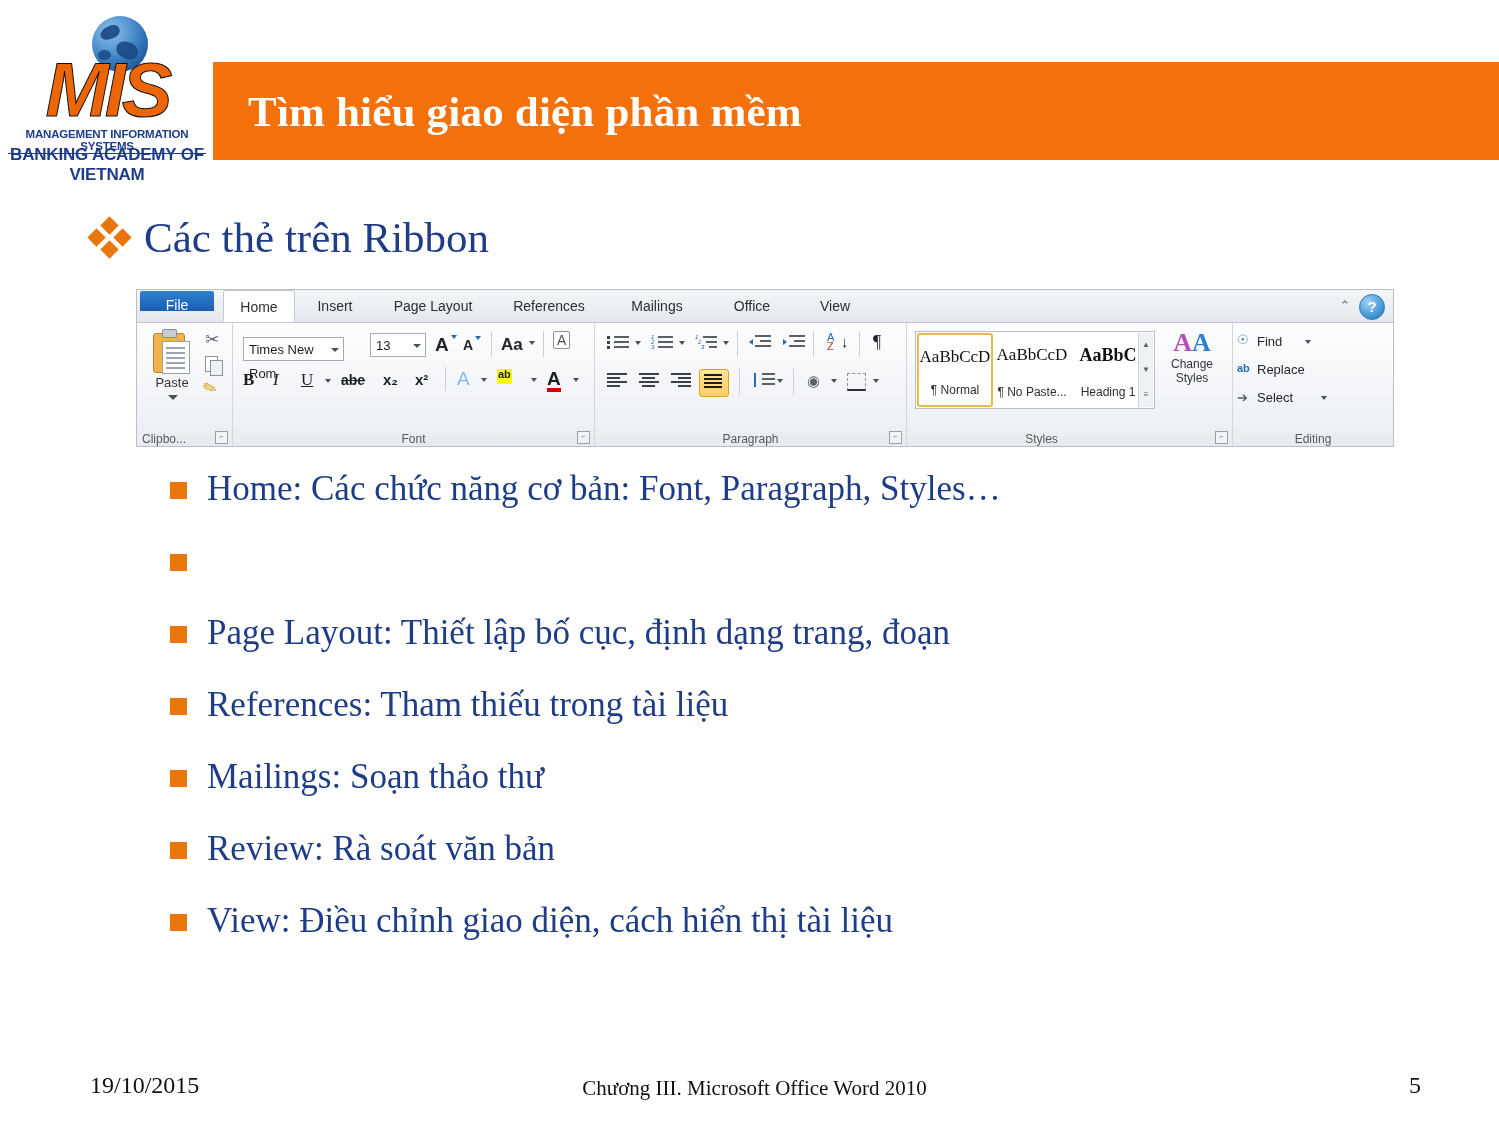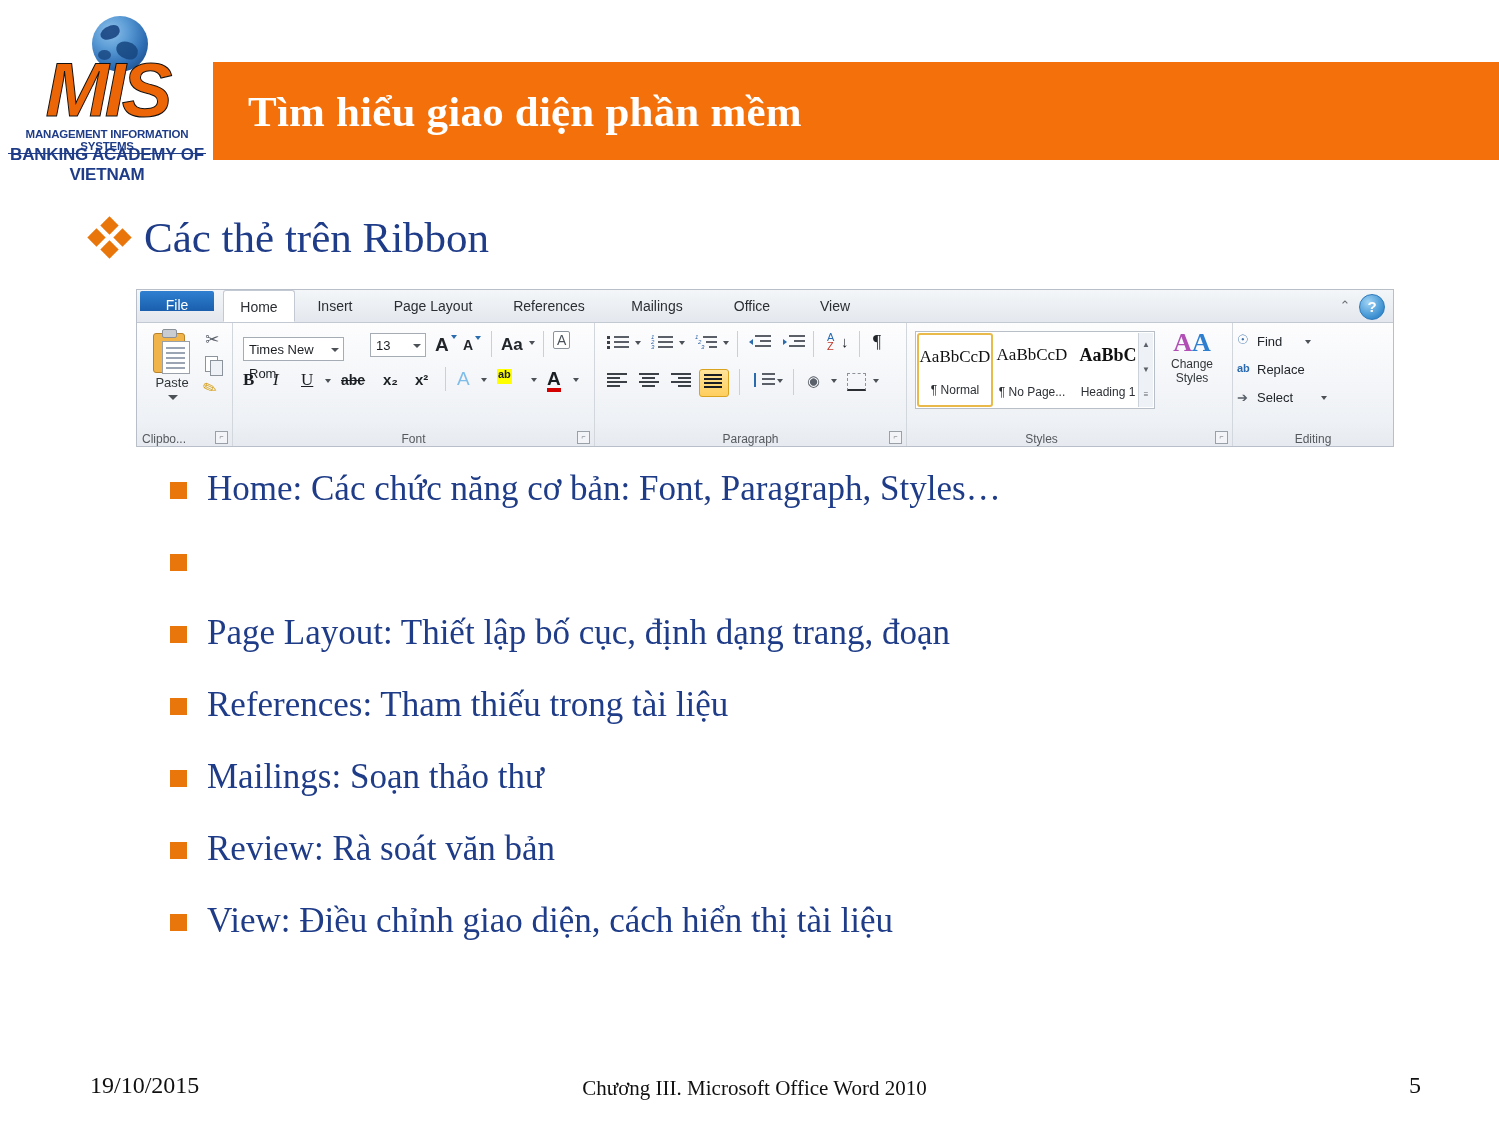--- a/index.html
+++ b/index.html
@@ -404,21 +404,21 @@
       </div>
 
       <div class="grp" style="left:770px;width:326px;">
         <div class="sty-gallery">
           <div class="sty-item sel" style="left:1px;">
             <div class="sty-prev">AaBbCcD</div>
             <div class="sty-name">¶ Normal</div>
           </div>
           <div class="sty-item" style="left:78px;">
             <div class="sty-prev">AaBbCcD</div>
-            <div class="sty-name">¶ No Page...</div>
+            <div class="sty-name">¶ No Paste...</div>
           </div>
           <div class="sty-item" style="left:154px;">
             <div class="sty-prev h1">AaBbC</div>
             <div class="sty-name">Heading 1</div>
           </div>
           <div class="sty-scroll">
             <div style="top:0">▲</div>
             <div style="top:25px">▼</div>
             <div style="top:50px">≡</div>
           </div>

